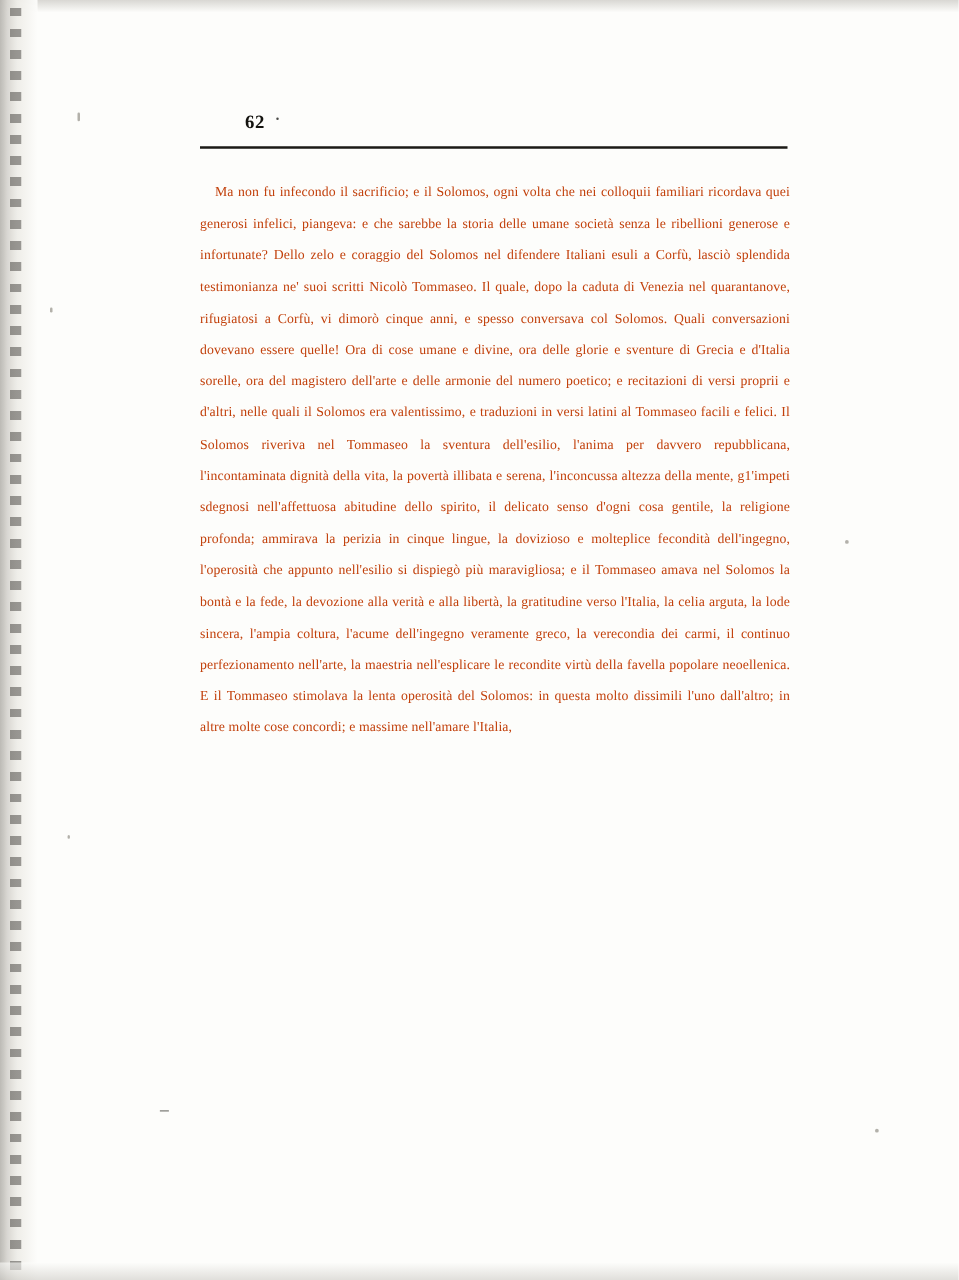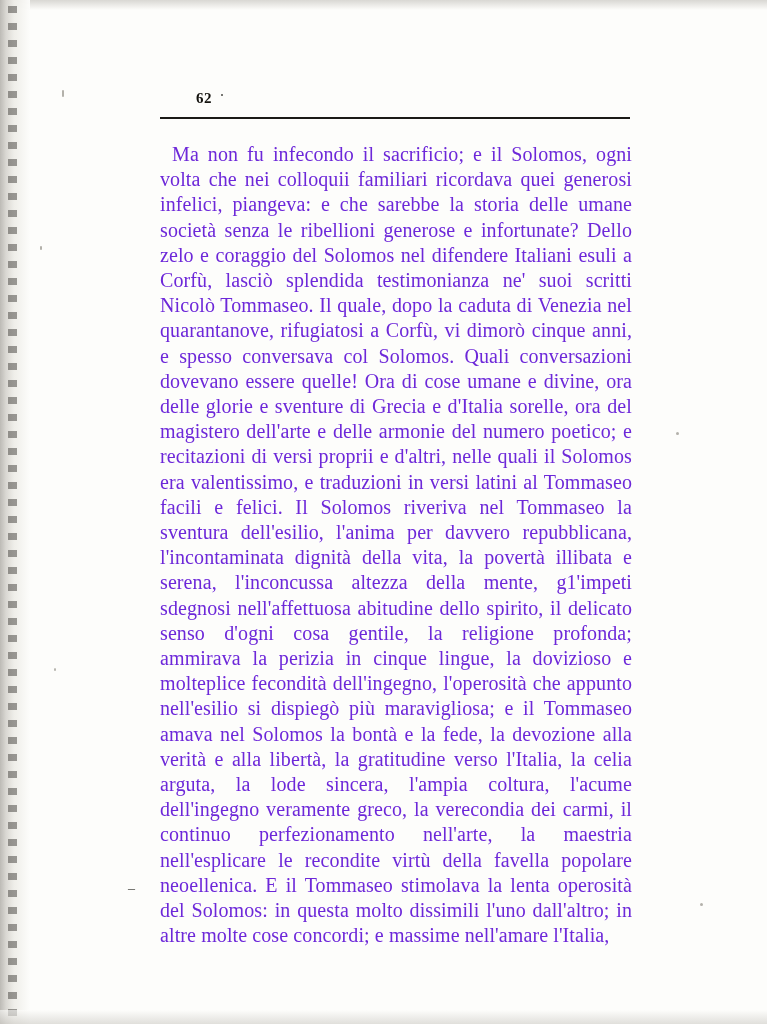--- a/index.html
+++ b/index.html
@@ -106,23 +106,23 @@
     left: 160px;
     width: 470px;
     height: 2px;
     background: #1b1a16;
   }
   .body-text {
     position: absolute;
     top: 126px;
     left: 160px;
     width: 472px;
-    font-size: 20px;
+    font-size: 11px;
     line-height: 25.2px;
-    color: #6d28d9;
+    color: #c2410c;
     text-align: justify;
     font-family: "Liberation Serif", serif;
     letter-spacing: 0.1px;
   }
   .body-text p {
     margin: 0;
     text-indent: 12px;
   }
   .side-speck-1 { top: 90px; left: 62px; width: 2px; height: 7px; border-radius: 1px; }
   .side-speck-2 { top: 432px; left: 676px; width: 3px; height: 3px; }

